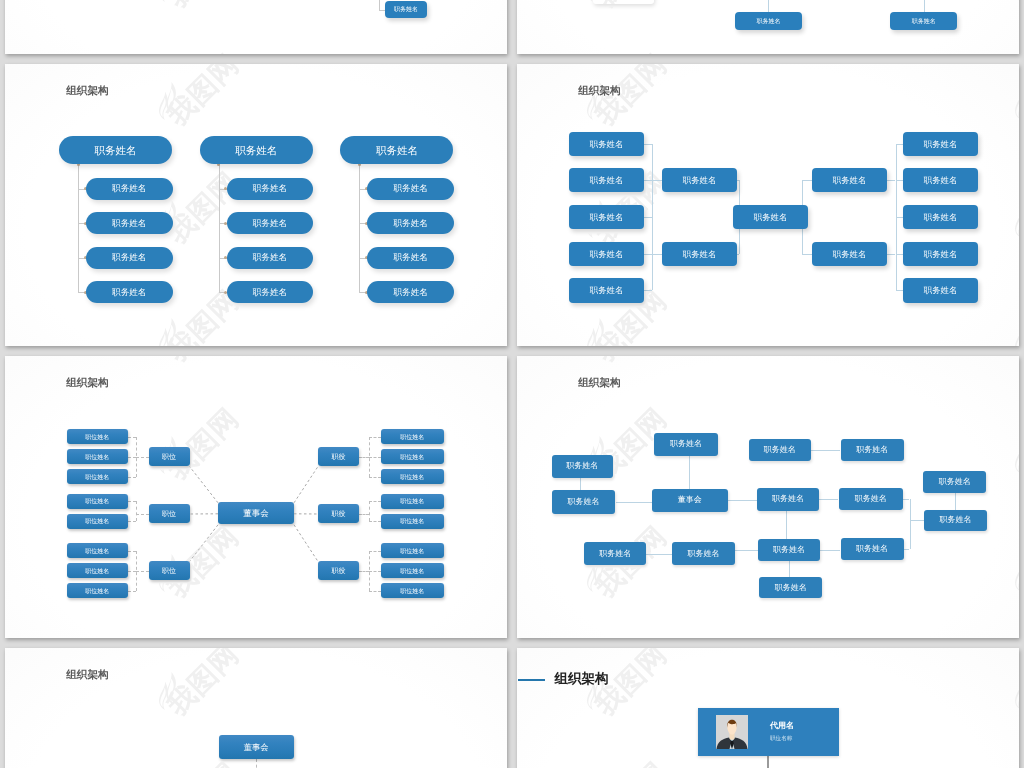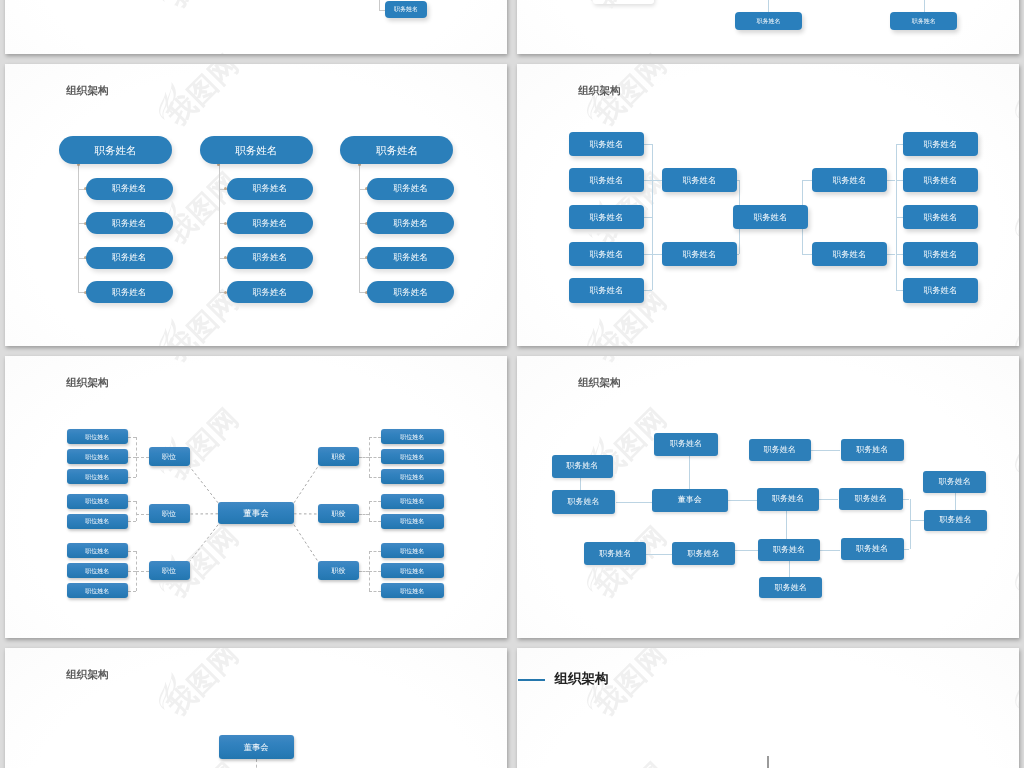--- a/index.html
+++ b/index.html
@@ -392,20 +392,37 @@
       <div class="title" style="left: 61.2px; top: 19.868px; font-size: 10.6px;">组织架构</div>
       <div class="dash-v" style="left: 251px; top: 111.5px; height: 20px;"></div>
       <div class="box grad" style="left: 213.8px; top: 86.9px; width: 74.8px; height: 24.6px; font-size: 8.3px;">
         <span>董事会</span>
       </div>
     </div>
     <div class="slide" id="slide-photo" style="left: 517px; top: 647.7px; width: 502px; height: 282px;">
       <div class="title" style="left: 37.5px; top: 22.28px; font-size: 13.5px; color: rgb(34, 34, 34); letter-spacing: 0px;">组织架构</div>
       <div class="title-accent" style="left: 0.5px; top: 31px; width: 27px; height: 2px;"></div>
       <div class="ln" style="left: 250px; top: 108px; width: 2px; height: 14px; background: rgb(154, 154, 154);"></div>
+      <div class="photo-card" style="left: 181px; top: 60px; width: 141px; height: 48px;">
+        <svg class="pc-avatar" viewBox="0 0 64 68" xmlns="http://www.w3.org/2000/svg">
+  <rect x="0" y="0" width="64" height="68" fill="#d6d6d6"></rect>
+  <path d="M26 45 h12 l5 3 -11 20 -11 -20 z" fill="#c8e4ee"></path>
+  <path d="M26.2 44.8 C13 47.5 3 52 1 68 L27 68 L31 52 Z" fill="#2f353c"></path>
+  <path d="M37.8 44.8 C51 47.5 61 52 63 68 L37 68 L33 52 Z" fill="#2f353c"></path>
+  <path d="M29.8 51.6 h4.4 l1.4 5.4 -3.6 11 -3.6 -11 z" fill="#15181c"></path>
+  <path d="M27 35 h10 v12 c0 3.4 -10 3.4 -10 0 z" fill="#f5dcbe"></path>
+  <path d="M22.6 22.8 c0 -8 4 -12.6 9.4 -12.6 s9.4 4.6 9.4 12.6 c0 9 -4.2 16.2 -9.4 16.2 s-9.4 -7.2 -9.4 -16.2 z" fill="#fce4ca"></path>
+  <path d="M22.5 25.4 c-0.8 -10.8 3.5 -15.7 9.5 -15.7 s10.3 4.9 9.5 15.7 c-0.3 -4 -0.8 -6.8 -1.4 -8.9
+           c-2.2 1.3 -7.2 2.5 -10.8 1.4 c-2.1 -0.7 -3.4 -1.6 -4.1 -2.5 c-1.8 1.9 -2.3 5.4 -2.7 10 z" fill="#6d3c11"></path>
+</svg>
+        <div class="pc-text">
+          <div class="pc-name">代用名</div>
+          <div class="pc-role">职位名称</div>
+        </div>
+      </div>
     </div>
   </div>
 
 <svg id="wm" xmlns="http://www.w3.org/2000/svg" viewBox="0 0 1024 768">
   <defs>
     <g id="wmtile">
       <g fill="#f0f0f0">
         <path d="M11.6 0 C16.6 6.6 17.1 13.2 14 18.4 C11.2 23 10.3 27.6 13.2 32.4
                  C8.4 30 5.6 25.4 6.6 19.6 C7.6 14 11.9 9 11.6 0 Z
                  M11.2 6.4 C11 11 8.9 14.6 8.2 18.6 C7.4 23.2 8.6 26.6 11 29

